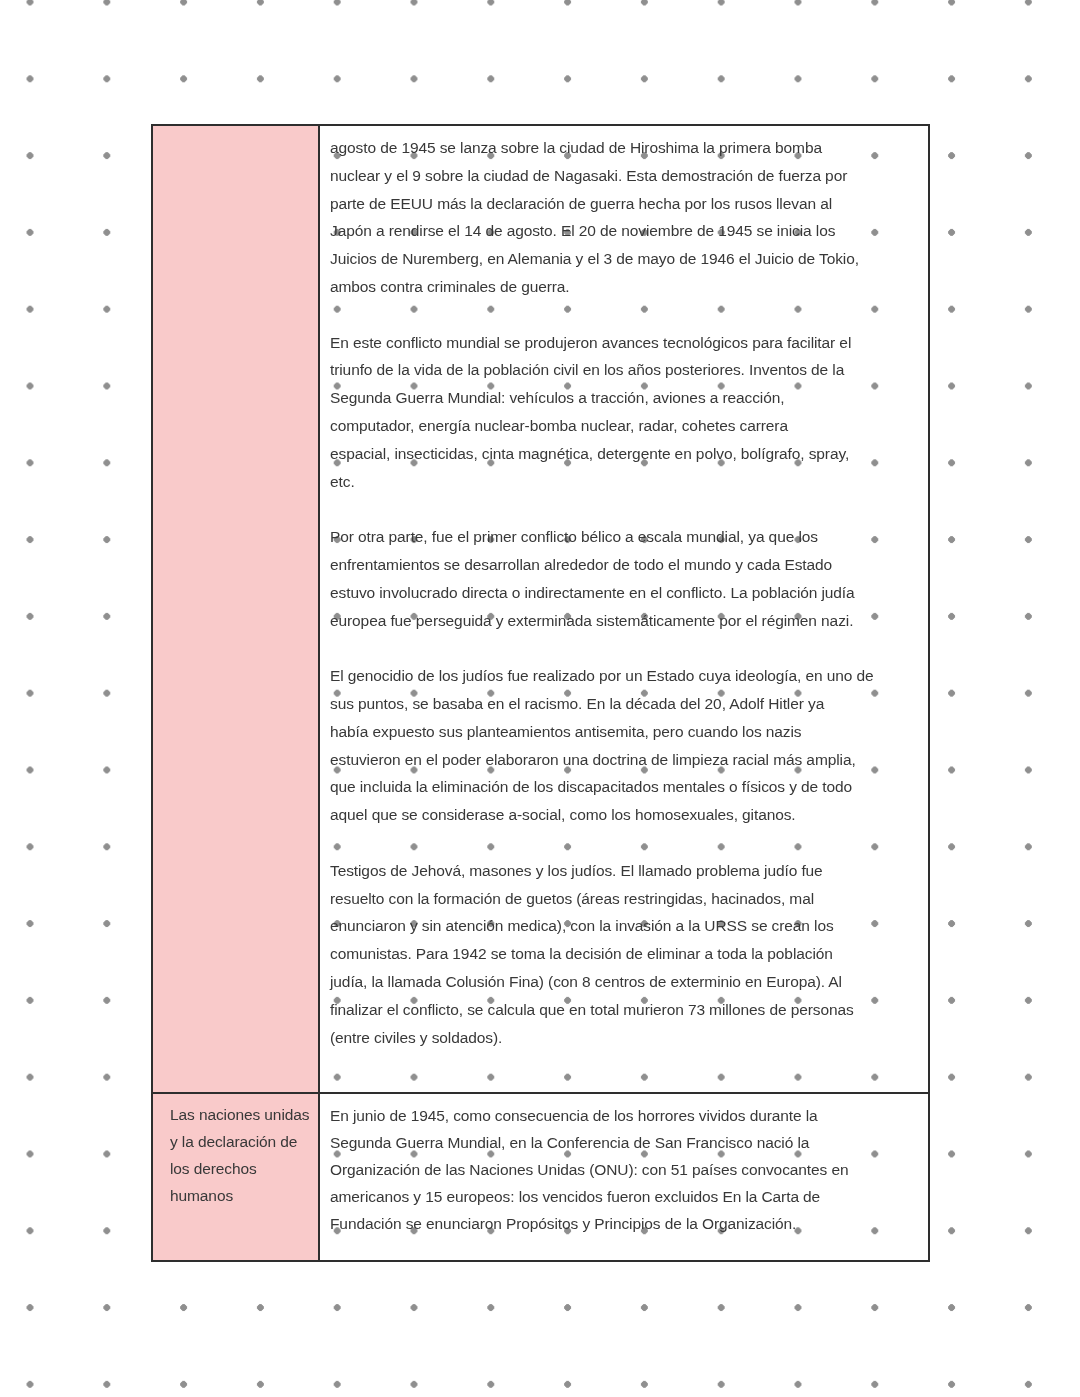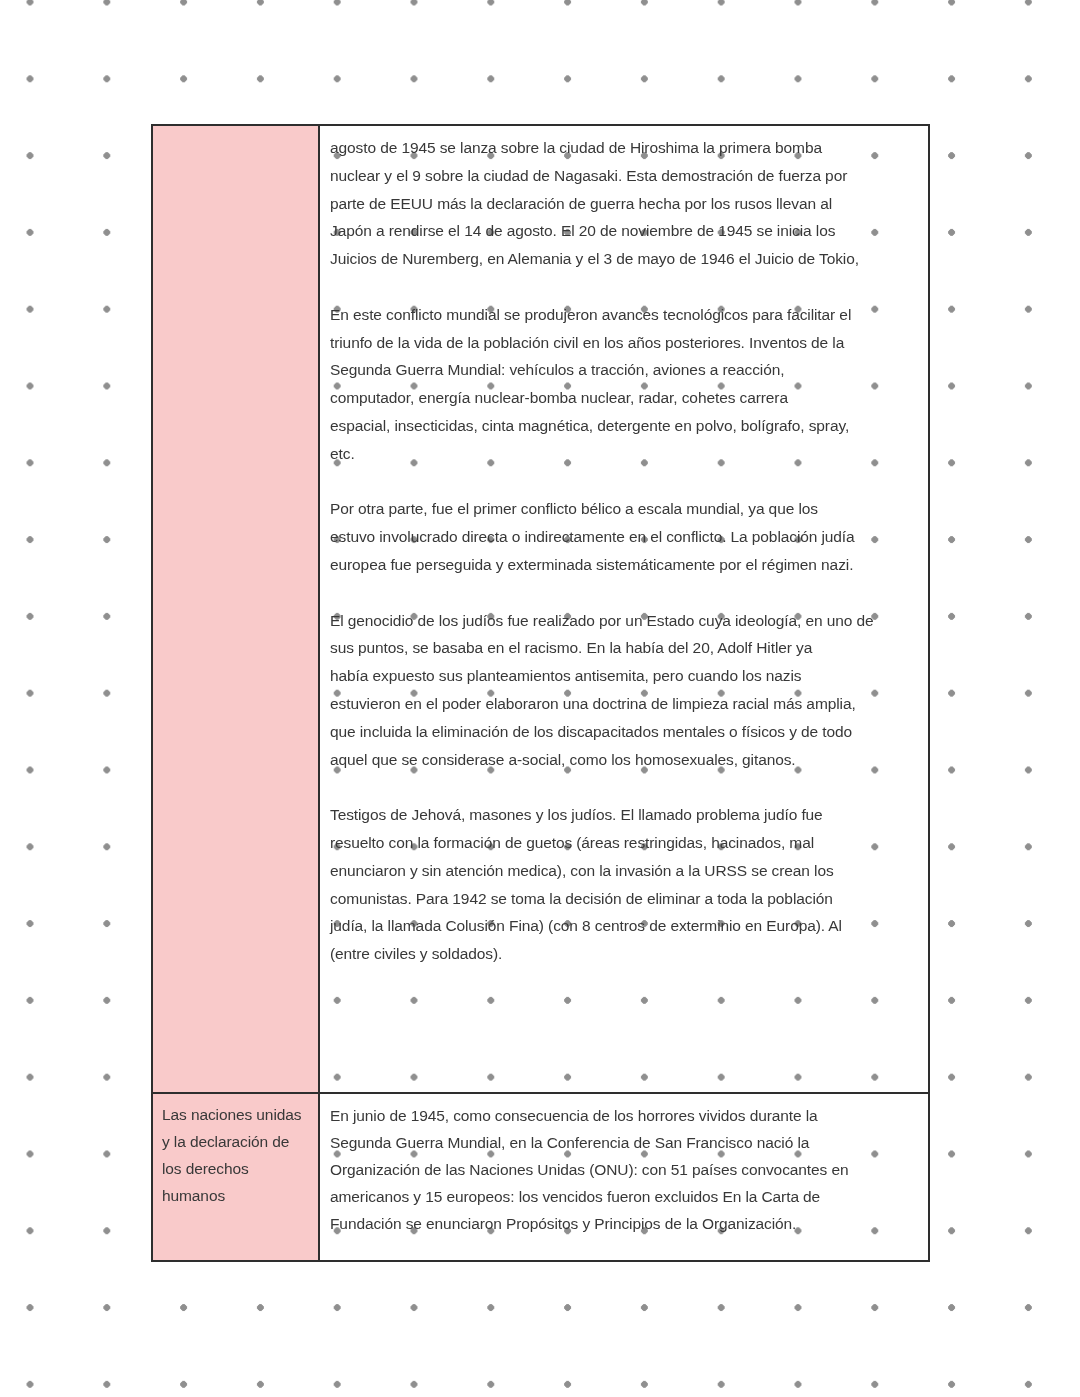--- a/index.html
+++ b/index.html
@@ -57,20 +57,21 @@
     height: 27.8px;
     line-height: 27.8px;
     font-size: 15.5px;
     letter-spacing: -0.1px;
     color: #383838;
     white-space: nowrap;
   }
   .label-cell .tline {
     height: 27px;
     line-height: 27px;
+    margin-left: 8px;
   }
   .row-onu .tline {
     height: 27px;
     line-height: 27px;
   }
 </style>
 </head>
 <body>
 
 <div class="sheet">
@@ -78,48 +79,51 @@
 
     <div class="t-row row-main">
       <div class="label-cell"></div>
       <div class="text-cell">
         <div class="para">
             <div class="tline">agosto de 1945 se lanza sobre la ciudad de Hiroshima la primera bomba</div>
             <div class="tline">nuclear y el 9 sobre la ciudad de Nagasaki. Esta demostración de fuerza por</div>
             <div class="tline">parte de EEUU más la declaración de guerra hecha por los rusos llevan al</div>
             <div class="tline">Japón a rendirse el 14 de agosto. El 20 de noviembre de 1945 se inicia los</div>
             <div class="tline">Juicios de Nuremberg, en Alemania y el 3 de mayo de 1946 el Juicio de Tokio,</div>
+            <div class="tline">ambos contra criminales de guerra.</div>
           </div>
         <div class="para">
             <div class="tline">En este conflicto mundial se produjeron avances tecnológicos para facilitar el</div>
             <div class="tline">triunfo de la vida de la población civil en los años posteriores. Inventos de la</div>
             <div class="tline">Segunda Guerra Mundial: vehículos a tracción, aviones a reacción,</div>
             <div class="tline">computador, energía nuclear-bomba nuclear, radar, cohetes carrera</div>
             <div class="tline">espacial, insecticidas, cinta magnética, detergente en polvo, bolígrafo, spray,</div>
             <div class="tline">etc.</div>
           </div>
         <div class="para">
             <div class="tline">Por otra parte, fue el primer conflicto bélico a escala mundial, ya que los</div>
+            <div class="tline">enfrentamientos se desarrollan alrededor de todo el mundo y cada Estado</div>
             <div class="tline">estuvo involucrado directa o indirectamente en el conflicto. La población judía</div>
             <div class="tline">europea fue perseguida y exterminada sistemáticamente por el régimen nazi.</div>
           </div>
         <div class="para">
             <div class="tline">El genocidio de los judíos fue realizado por un Estado cuya ideología, en uno de</div>
-            <div class="tline">sus puntos, se basaba en el racismo. En la había del 20, Adolf Hitler ya</div>
+            <div class="tline">sus puntos, se basaba en el racismo. En la década del 20, Adolf Hitler ya</div>
             <div class="tline">había expuesto sus planteamientos antisemita, pero cuando los nazis</div>
             <div class="tline">estuvieron en el poder elaboraron una doctrina de limpieza racial más amplia,</div>
             <div class="tline">que incluida la eliminación de los discapacitados mentales o físicos y de todo</div>
             <div class="tline">aquel que se considerase a-social, como los homosexuales, gitanos.</div>
           </div>
         <div class="para">
             <div class="tline">Testigos de Jehová, masones y los judíos. El llamado problema judío fue</div>
             <div class="tline">resuelto con la formación de guetos (áreas restringidas, hacinados, mal</div>
             <div class="tline">enunciaron y sin atención medica), con la invasión a la URSS se crean los</div>
             <div class="tline">comunistas. Para 1942 se toma la decisión de eliminar a toda la población</div>
             <div class="tline">judía, la llamada Colusión Fina) (con 8 centros de exterminio en Europa). Al</div>
+            <div class="tline">finalizar el conflicto, se calcula que en total murieron 73 millones de personas</div>
             <div class="tline">(entre civiles y soldados).</div>
           </div>
       </div>
     </div>
 
     <div class="t-row row-onu">
       <div class="label-cell">
           <div class="tline">Las naciones unidas</div>
           <div class="tline">y la declaración de</div>
           <div class="tline">los derechos</div>

